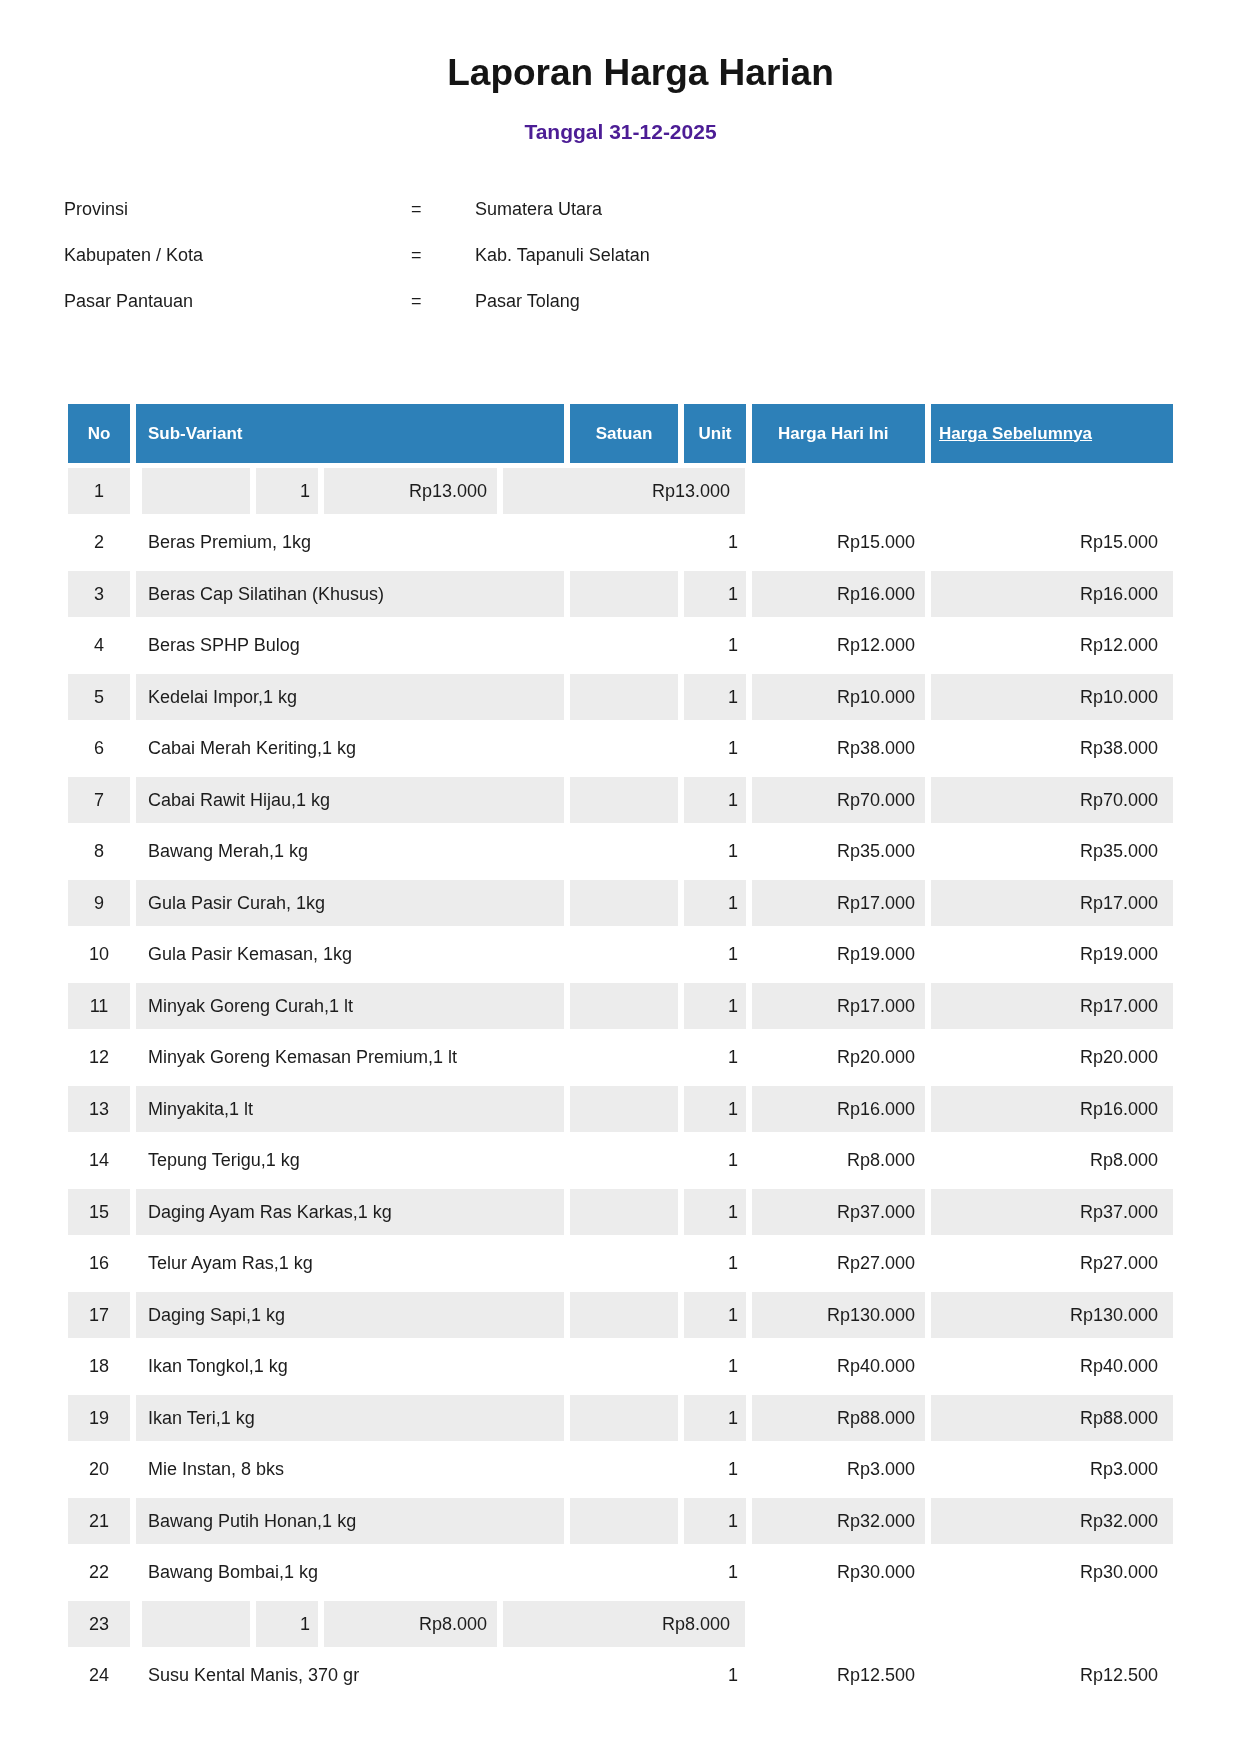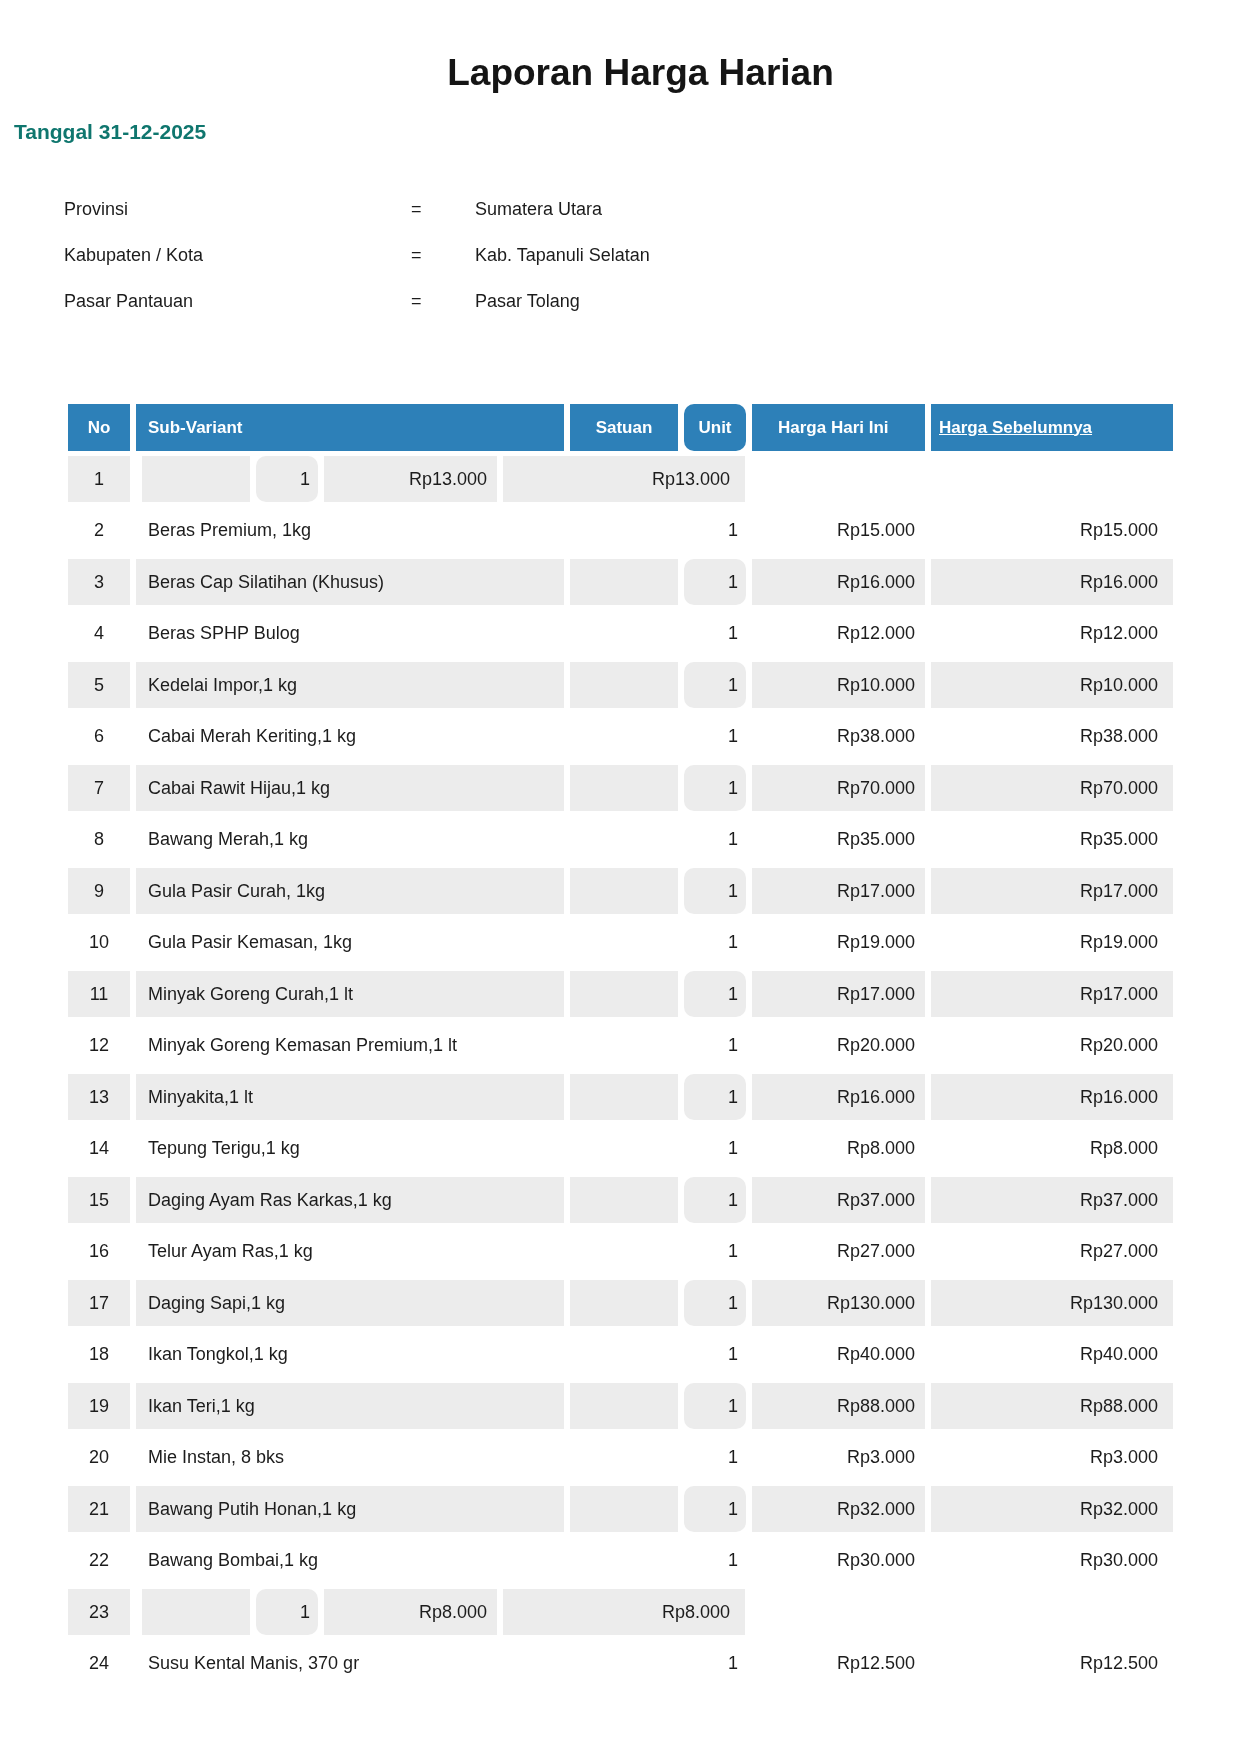--- a/index.html
+++ b/index.html
@@ -17,25 +17,25 @@
     margin-top: 53px;
     text-align: center;
     font-size: 37px;
     line-height: 40px;
     font-weight: bold;
     color: #151515;
     margin-left: 40px;
   }
   .doc-subtitle {
     margin-top: 27px;
+    text-align: center;
     font-size: 21px;
     line-height: 24px;
     font-weight: bold;
-    color: #0f766e;
-    margin-left: 14px;
+    color: #4c1d95;
   }
   .info-block {
     margin-top: 54px;
     margin-left: 64px;
   }
   .info-row {
     display: flex;
     height: 22px;
     margin-bottom: 24px;
     font-size: 18px;
@@ -52,35 +52,35 @@
   }
   .trow {
     display: flex;
     width: 100%;
     height: 46px;
     margin-bottom: 5.5px;
     align-items: center;
     font-size: 18px;
   }
   .trow-header {
-    height: 47px;
+    height: 59px;
     margin-bottom: 5px;
     font-size: 17px;
     font-weight: bold;
     color: #ffffff;
   }
   .cell { height: 100%; display: flex; align-items: center; }
   .trow-header .cell { background: #2d80b8; }
   .trow.striped .cell { background: #ececec; }
   .trow.plain .cell { background: #ffffff; }
 
   .col-no  { width: 62px;  justify-content: center; }
   .col-sv  { width: 428px; justify-content: flex-start; padding-left: 12px; }
   .col-sat { width: 108px; justify-content: center; }
-  .col-unit{ width: 62px;  justify-content: flex-end; padding-right: 8px; border-radius: 10px; }
+  .col-unit{ width: 62px;  justify-content: flex-end; padding-right: 8px; }
   .col-hhi { width: 173px; justify-content: flex-end; padding-right: 10px; }
   .col-hs  { width: 242px; justify-content: flex-end; padding-right: 15px; }
   .gap { width: 6px; height: 100%; background: transparent; flex: 0 0 6px; }
 
   .trow-header .col-no   { justify-content: center; }
   .trow-header .col-sv   { justify-content: flex-start; padding-left: 12px; }
   .trow-header .col-sat  { justify-content: center; padding: 0; }
   .trow-header .col-unit { justify-content: center; padding: 0; }
   .trow-header .col-hhi  { justify-content: flex-start; padding-left: 26px; padding-right: 0; }
   .trow-header .col-hs   { justify-content: flex-start; padding-left: 8px; padding-right: 0; text-decoration: underline; }

